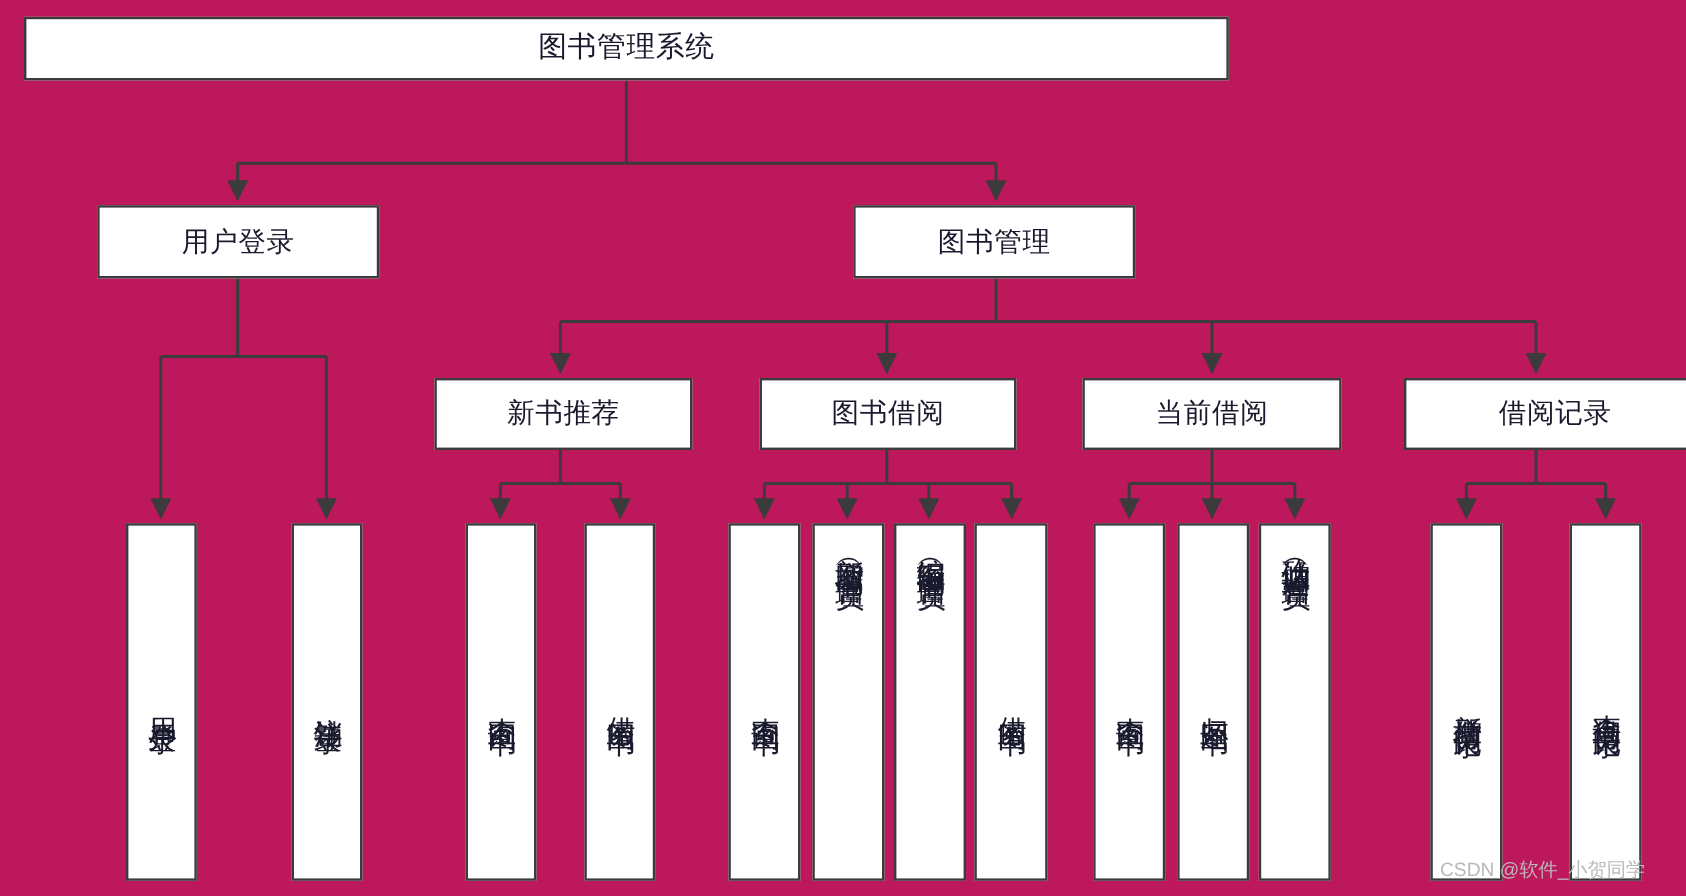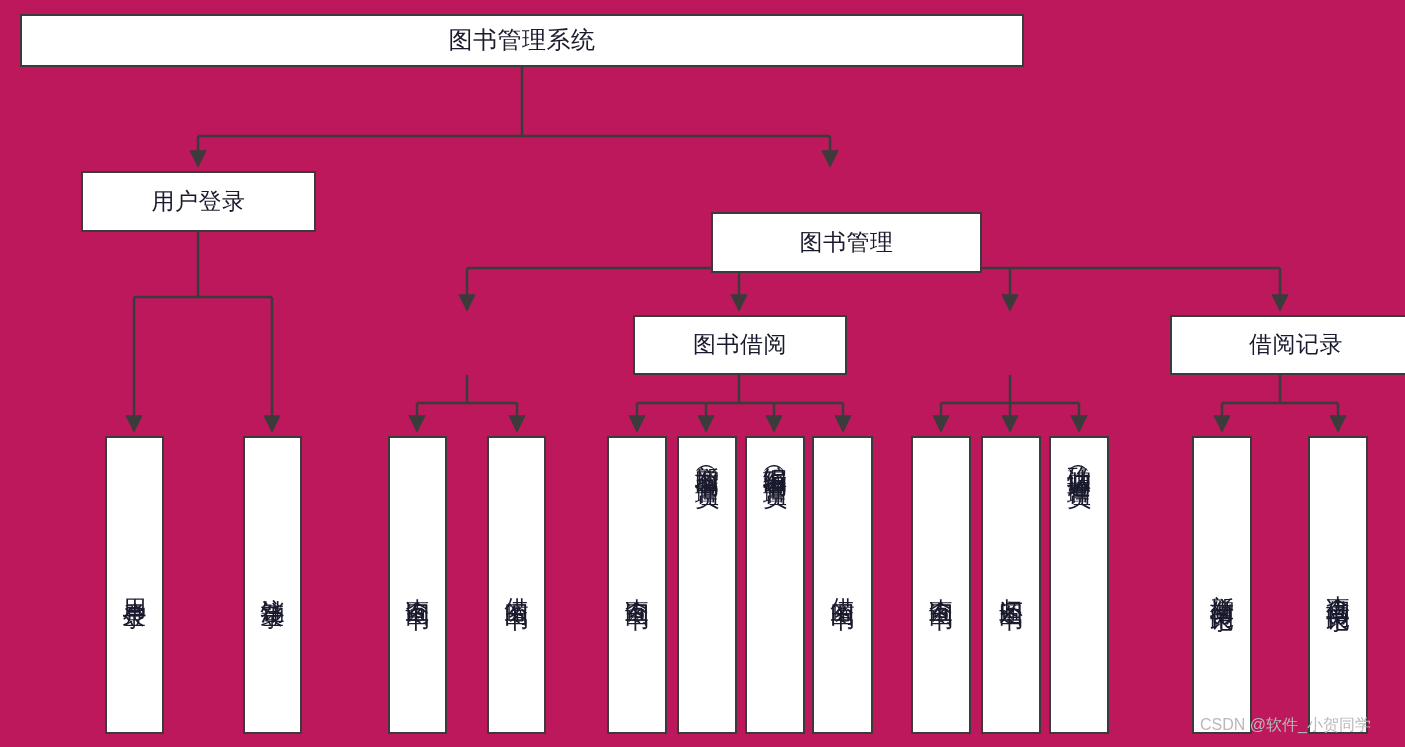--- a/index.html
+++ b/index.html
@@ -134,27 +134,33 @@
     </g>
   </svg>
 
   <div class="node horiz root" style="left:20px; top:14px; width:1004px; height:53px;">
     <span class="label">图书管理系统</span>
   </div>
 
   <div class="node horiz" style="left:81px; top:171px; width:235px; height:61px;">
     <span class="label">用户登录</span>
   </div>
-  <div class="node horiz" style="left:711px; top:171px; width:271px; height:61px;margin-top:41px;">
+  <div class="node horiz" style="left:711px; top:171px; width:235px; height:61px;">
     <span class="label">图书管理</span>
   </div>
 
+  <div class="node horiz" style="left:362px; top:315px; width:215px; height:60px;">
+    <span class="label">新书推荐</span>
+  </div>
   <div class="node horiz" style="left:633px; top:315px; width:214px; height:60px;">
     <span class="label">图书借阅</span>
   </div>
+  <div class="node horiz" style="left:902px; top:315px; width:216px; height:60px;">
+    <span class="label">当前借阅</span>
+  </div>
   <div class="node horiz" style="left:1170px; top:315px; width:252px; height:60px;">
     <span class="label">借阅记录</span>
   </div>
 
   <div class="node vert mid" style="left:105px; top:436px; width:59px; height:298px;">
     <span class="label">用户登录</span>
   </div>
   <div class="node vert mid" style="left:243px; top:436px; width:59px; height:298px;">
     <span class="label">注销登录</span>
   </div>

